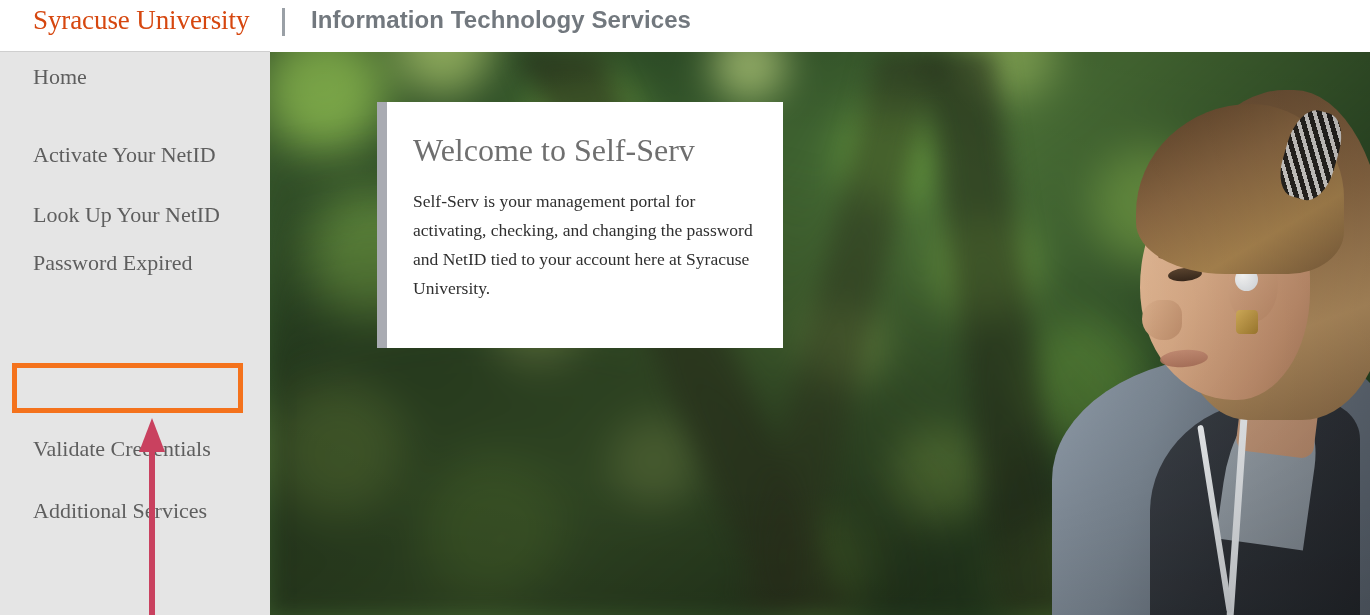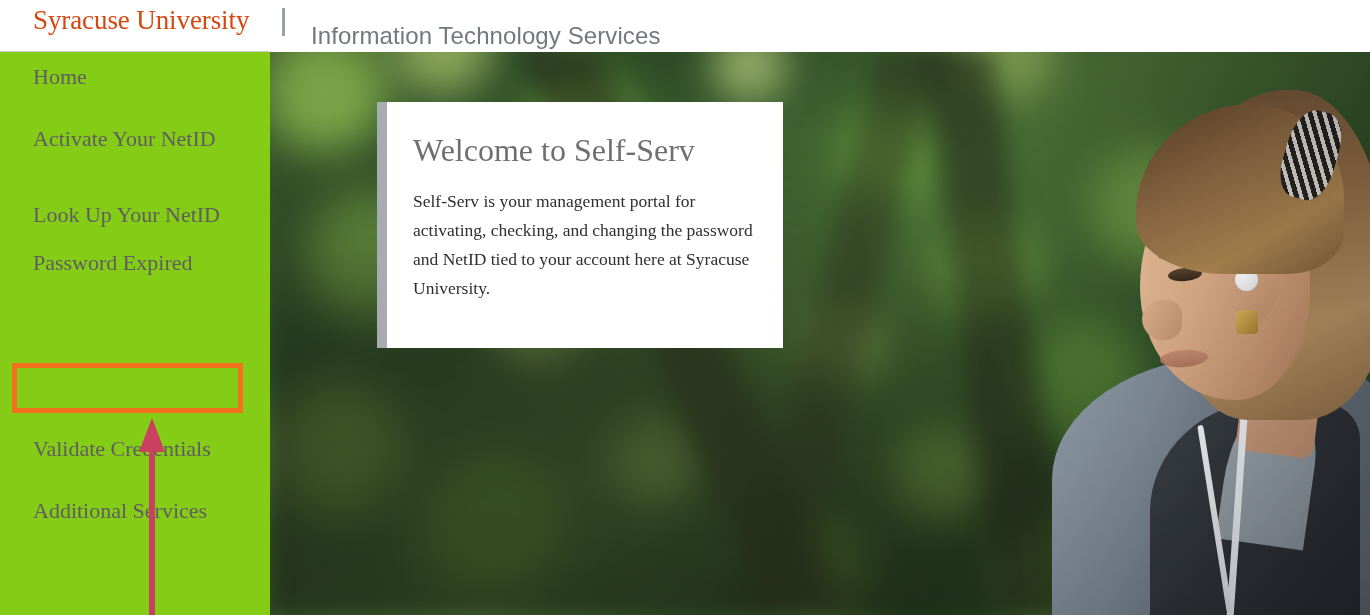--- a/index.html
+++ b/index.html
@@ -46,46 +46,45 @@
     position:absolute;
     left:282px; top:8px;
     width:3px; height:28px;
     background:#9aa0a6;
   }
   .dept {
     position:absolute;
     left:311px; top:6px;
     font-family:"Liberation Sans", sans-serif;
     font-size:24px;
-    font-weight:400;
+    font-weight:700;
     color:#72787e;
     letter-spacing:0.1px;
     white-space:nowrap;
-    margin-top:16px;
   }
 
   
   .sidebar {
     position:absolute;
     left:0; top:52px;
     width:270px; height:563px;
-    background:#84cc16;
+    background:#e5e5e5;
     z-index:5;
   }
   .nav-item {
     position:absolute;
     left:33px;
     font-family:"Liberation Serif", serif;
     font-size:22px;
     color:#5e5e5e;
     white-space:nowrap;
     line-height:1;
   }
   .nav-0 { top:14px; }
-  .nav-1 { top:76px; }
+  .nav-1 { top:92px; }
   .nav-2 { top:152px;font-family:Liberation Serif, serif; }
   .nav-3 { top:200px; }
   .nav-4 { top:262px; }
   .nav-5 { top:324px; }
   .nav-6 { top:386px; }
   .nav-7 { top:448px; }
 
   
   .highlight-box {
     position:absolute;

